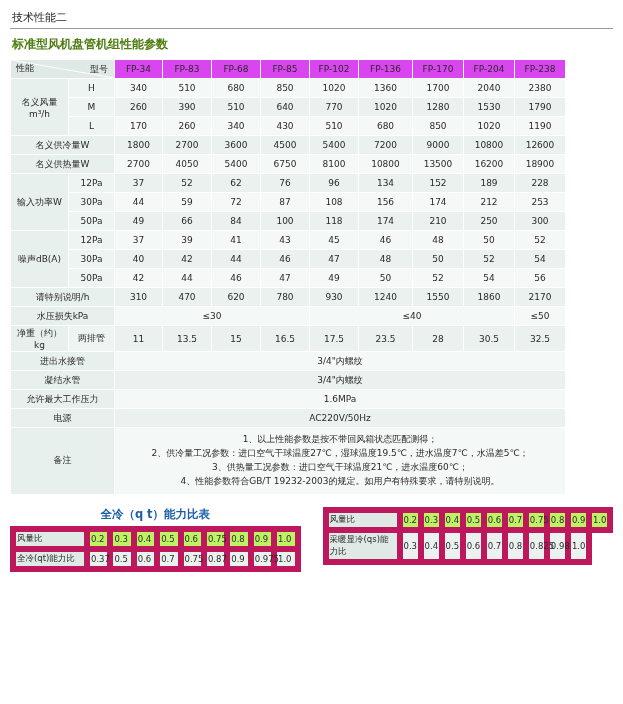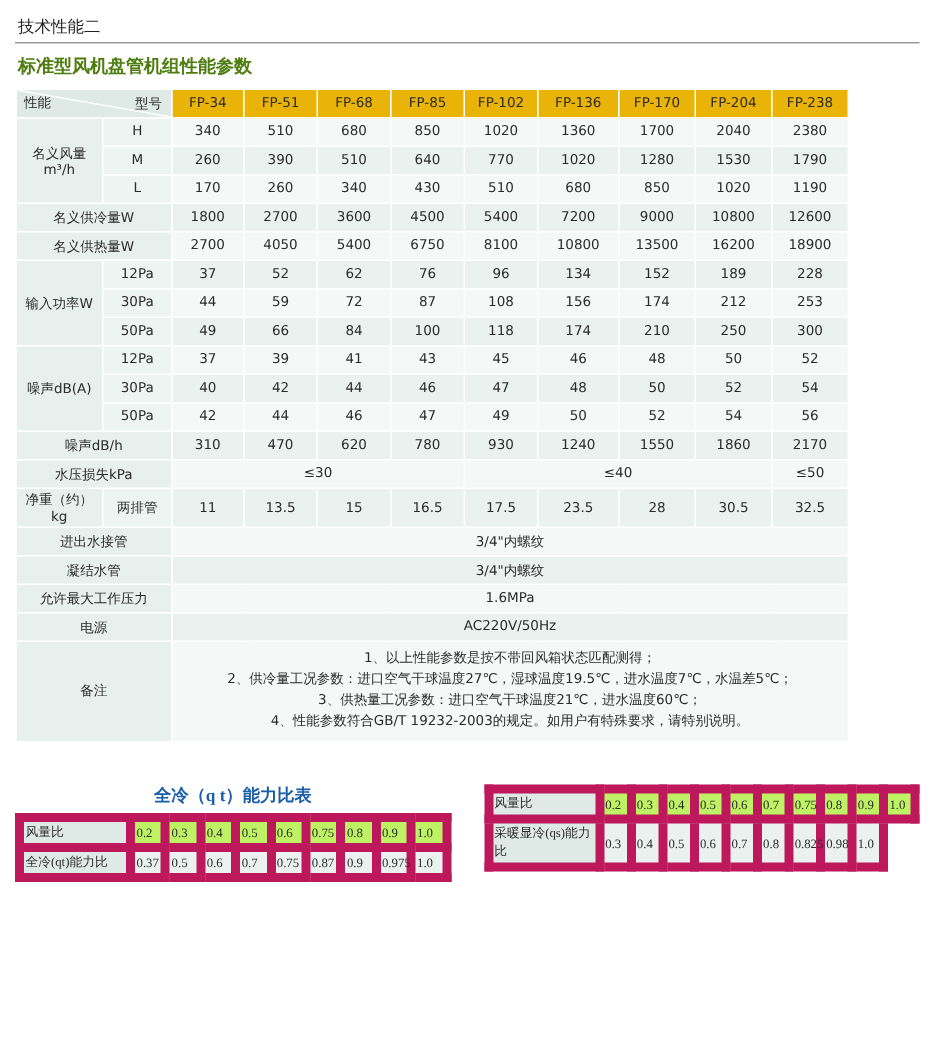--- a/index.html
+++ b/index.html
@@ -36,21 +36,21 @@
     table-layout: fixed;
   }
   table.main td {
     border: 1px solid #ffffff;
     text-align: center;
     vertical-align: middle;
     height: 19px;
     font-size: 9px;
     color: #2a2a2a;
   }
-  .hdr { background: #eab308; font-size: 9px; }
+  .hdr { background: #d946ef; font-size: 9px; }
   .lbl { background: #e8f0ee; }
   .lbl2 { background: #eef4f2; }
   .val { background: #f4f8f7; }
   .val-alt { background: #eaf1ef; }
   .corner {
     background: #dfe9e6;
     position: relative;
     padding: 0;
     height: 24px;
   }
@@ -66,22 +66,21 @@
   .note-cell {
     text-align: left;
     padding: 5px 8px;
     line-height: 1.55;
     font-size: 8.5px;
     background: #f4f8f7;
   }
   .sub-tables {
     display: flex;
     gap: 22px;
-    margin-top: 28px;
-    font-family: Liberation Serif, serif;
+    margin-top: 12px;
   }
   .sub-block { flex: 1; }
   .sub-title {
     font-size: 11.5px;
     font-weight: bold;
     color: #1b5fa8;
     text-align: center;
     margin-bottom: 4px;
   }
   table.sub {
@@ -132,21 +131,21 @@
     <tbody>
         <tr>
       <td class="corner" colspan="2">
         <svg class="diag" viewBox="0 0 104 24" preserveAspectRatio="none">
           <line x1="0" y1="0" x2="104" y2="24" stroke="#ffffff" stroke-width="1.2"></line>
         </svg>
         <span class="tl">性能</span>
         <span class="br">型号</span>
       </td>
       <td class="hdr">FP-34</td>
-      <td class="hdr">FP-51</td>
+      <td class="hdr">FP-83</td>
       <td class="hdr">FP-68</td>
       <td class="hdr">FP-85</td>
       <td class="hdr">FP-102</td>
       <td class="hdr">FP-136</td>
       <td class="hdr">FP-170</td>
       <td class="hdr">FP-204</td>
       <td class="hdr">FP-238</td>
     </tr>
 
     <tr>
@@ -283,21 +282,21 @@
       <td class="val">46</td>
       <td class="val">47</td>
       <td class="val">49</td>
       <td class="val">50</td>
       <td class="val">52</td>
       <td class="val">54</td>
       <td class="val">56</td>
     </tr>
 
     <tr>
-      <td class="lbl" colspan="2">噪声dB/h</td>
+      <td class="lbl" colspan="2">请特别说明/h</td>
       <td class="val-alt">310</td>
       <td class="val-alt">470</td>
       <td class="val-alt">620</td>
       <td class="val-alt">780</td>
       <td class="val-alt">930</td>
       <td class="val-alt">1240</td>
       <td class="val-alt">1550</td>
       <td class="val-alt">1860</td>
       <td class="val-alt">2170</td>
     </tr>

